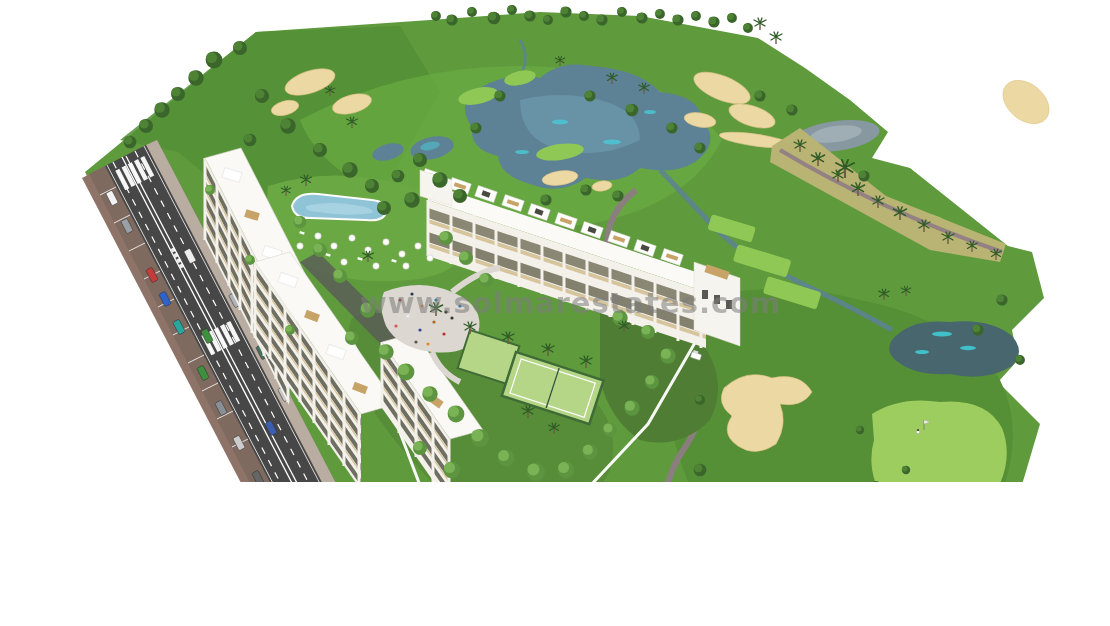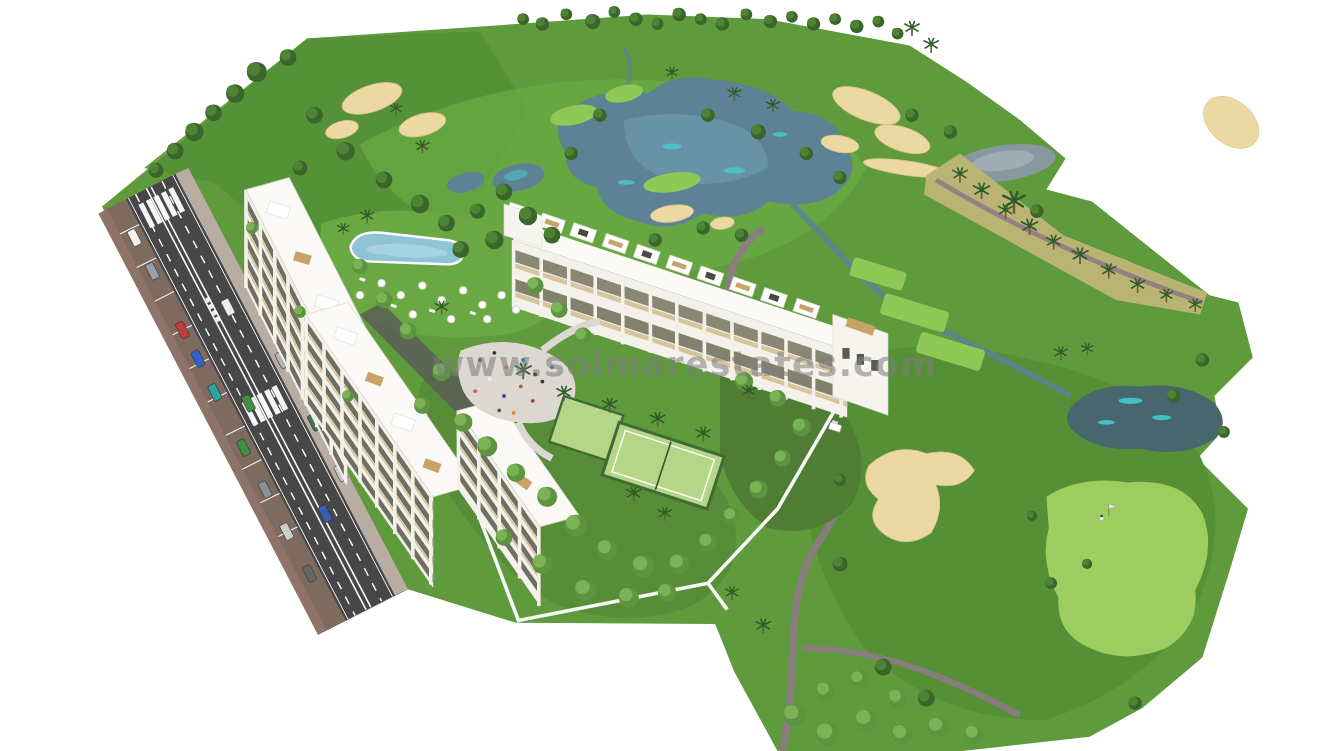--- a/index.html
+++ b/index.html
@@ -1,16 +1,16 @@
 <!DOCTYPE html>
 <html><head>
 <meta charset="utf-8">
 <style>
   html,body{margin:0;padding:0;background:#ffffff;}
-  .canvas{position:relative;width:1110px;height:626px;overflow:hidden;background:#ffffff;
+  .canvas{position:relative;width:1110px;height:482px;overflow:hidden;background:#ffffff;
           font-family:"Liberation Sans", sans-serif;}
   .canvas svg{position:absolute;left:0;top:0;}
   .watermark{
     position:absolute;left:360px;top:286px;width:400px;text-align:center;
     font-family:"DejaVu Sans","Liberation Sans",sans-serif;
     font-weight:700;font-size:29px;letter-spacing:1px;
     color:#7d7d7d;opacity:0.55;white-space:nowrap;pointer-events:none;
   }
 </style>
 </head>

